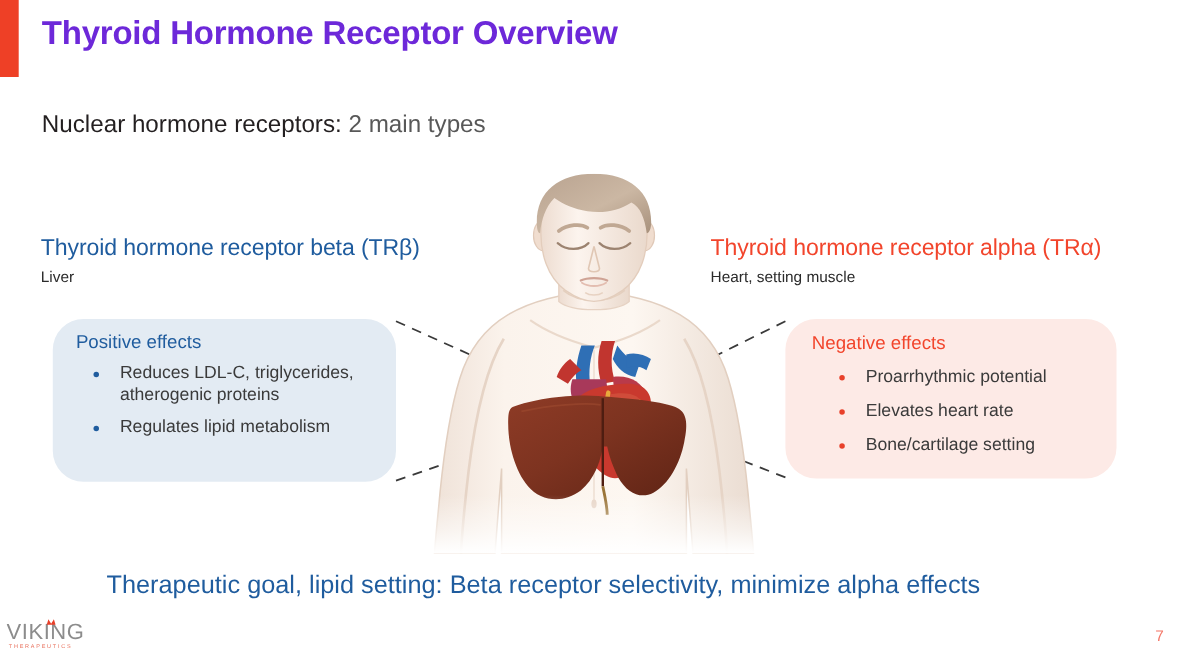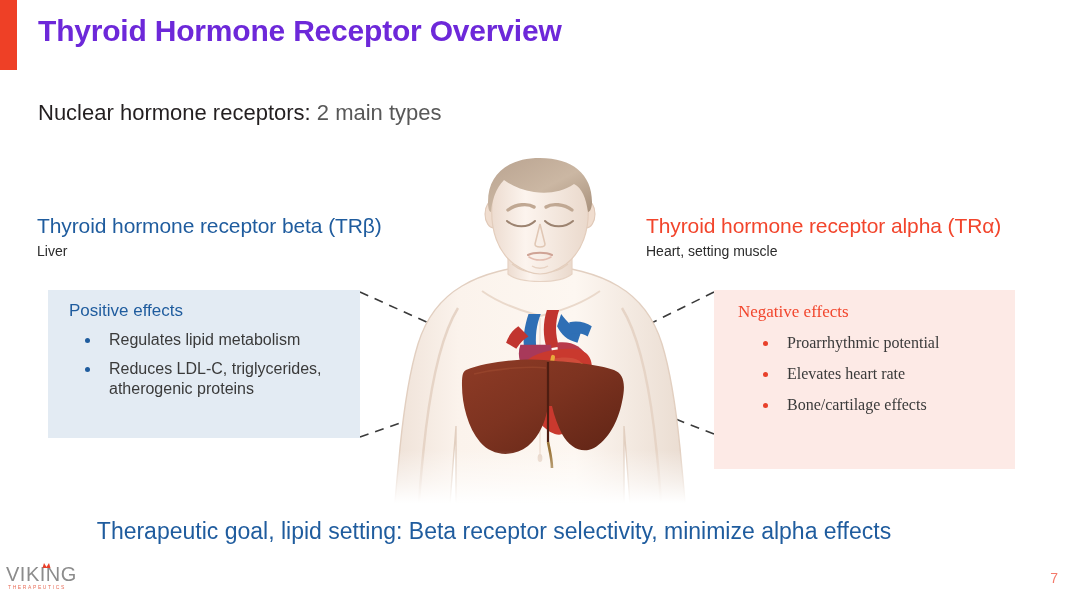--- a/index.html
+++ b/index.html
@@ -65,35 +65,35 @@
   }
   #beta-heading { left: 37px; top: 214px; color: #1f5c9e; }
   #beta-sub     { left: 37px; top: 243px; }
   #alpha-heading { left: 646px; top: 214px; color: #f2452c; }
   #alpha-sub     { left: 646px; top: 243px; }
 
   
   .effects-box {
     position: absolute;
     box-sizing: border-box;
+    border-radius: 28px;
   }
   #beta-box {
     left: 48px;
     top: 290px;
     width: 312px;
     height: 148px;
     background: #e3ebf3;
   }
   #alpha-box {
     left: 714px;
     top: 290px;
     width: 301px;
-    height: 179px;
+    height: 145px;
     background: #fdeae6;
-    font-family: Liberation Serif, serif;
   }
   .effects-title {
     position: absolute;
     font-size: 17px;
     white-space: nowrap;
   }
   #beta-box .effects-title  { left: 21px; top: 11px; color: #1f5c9e; }
   #alpha-box .effects-title { left: 24px; top: 12px; color: #f2452c; }
 
   .effects-list {
@@ -337,31 +337,31 @@
     <path d="M186 284 C 188 294, 190 302, 190 310" fill="none" stroke="#9a7438" stroke-width="2.6"></path>
     <path d="M112 216 C 138 210, 170 208, 184 210" fill="none" stroke="#a04d32" stroke-width="1.6" opacity="0.55"></path>
   </g>
 
   <rect x="0" y="292" width="356" height="53" fill="url(#bodyFade)"></rect>
 </svg>
 
 <div class="effects-box" id="beta-box">
   <div class="effects-title">Positive effects</div>
   <ul class="effects-list">
+    <li><span class="bullet"></span><span>Reduces LDL-C, triglycerides, atherogenic proteins</span></li>
     <li><span class="bullet"></span><span>Regulates lipid metabolism</span></li>
-    <li><span class="bullet"></span><span>Reduces LDL-C, triglycerides, atherogenic proteins</span></li>
   </ul>
 </div>
 
 <div class="effects-box" id="alpha-box">
   <div class="effects-title">Negative effects</div>
   <ul class="effects-list">
     <li><span class="bullet"></span><span>Proarrhythmic potential</span></li>
     <li><span class="bullet"></span><span>Elevates heart rate</span></li>
-    <li><span class="bullet"></span><span>Bone/cartilage effects</span></li>
+    <li><span class="bullet"></span><span>Bone/cartilage setting</span></li>
   </ul>
 </div>
 
 <div class="tagline">Therapeutic goal, lipid setting: Beta receptor selectivity, minimize alpha effects</div>
 
 <svg id="logo" viewBox="0 0 108 30">
   <text x="0" y="19" font-family="Liberation Sans, sans-serif" font-size="20" fill="#8c8c8c" letter-spacing="0.5">VIKING</text>
   <path d="M38 1 L40.5 5 L43 1 L44.5 6 L36.5 6 Z" fill="#e8402a"></path>
   <text x="2" y="27" font-family="Liberation Sans, sans-serif" font-size="5" fill="#e8705c" letter-spacing="1.6">THERAPEUTICS</text>
 </svg>

